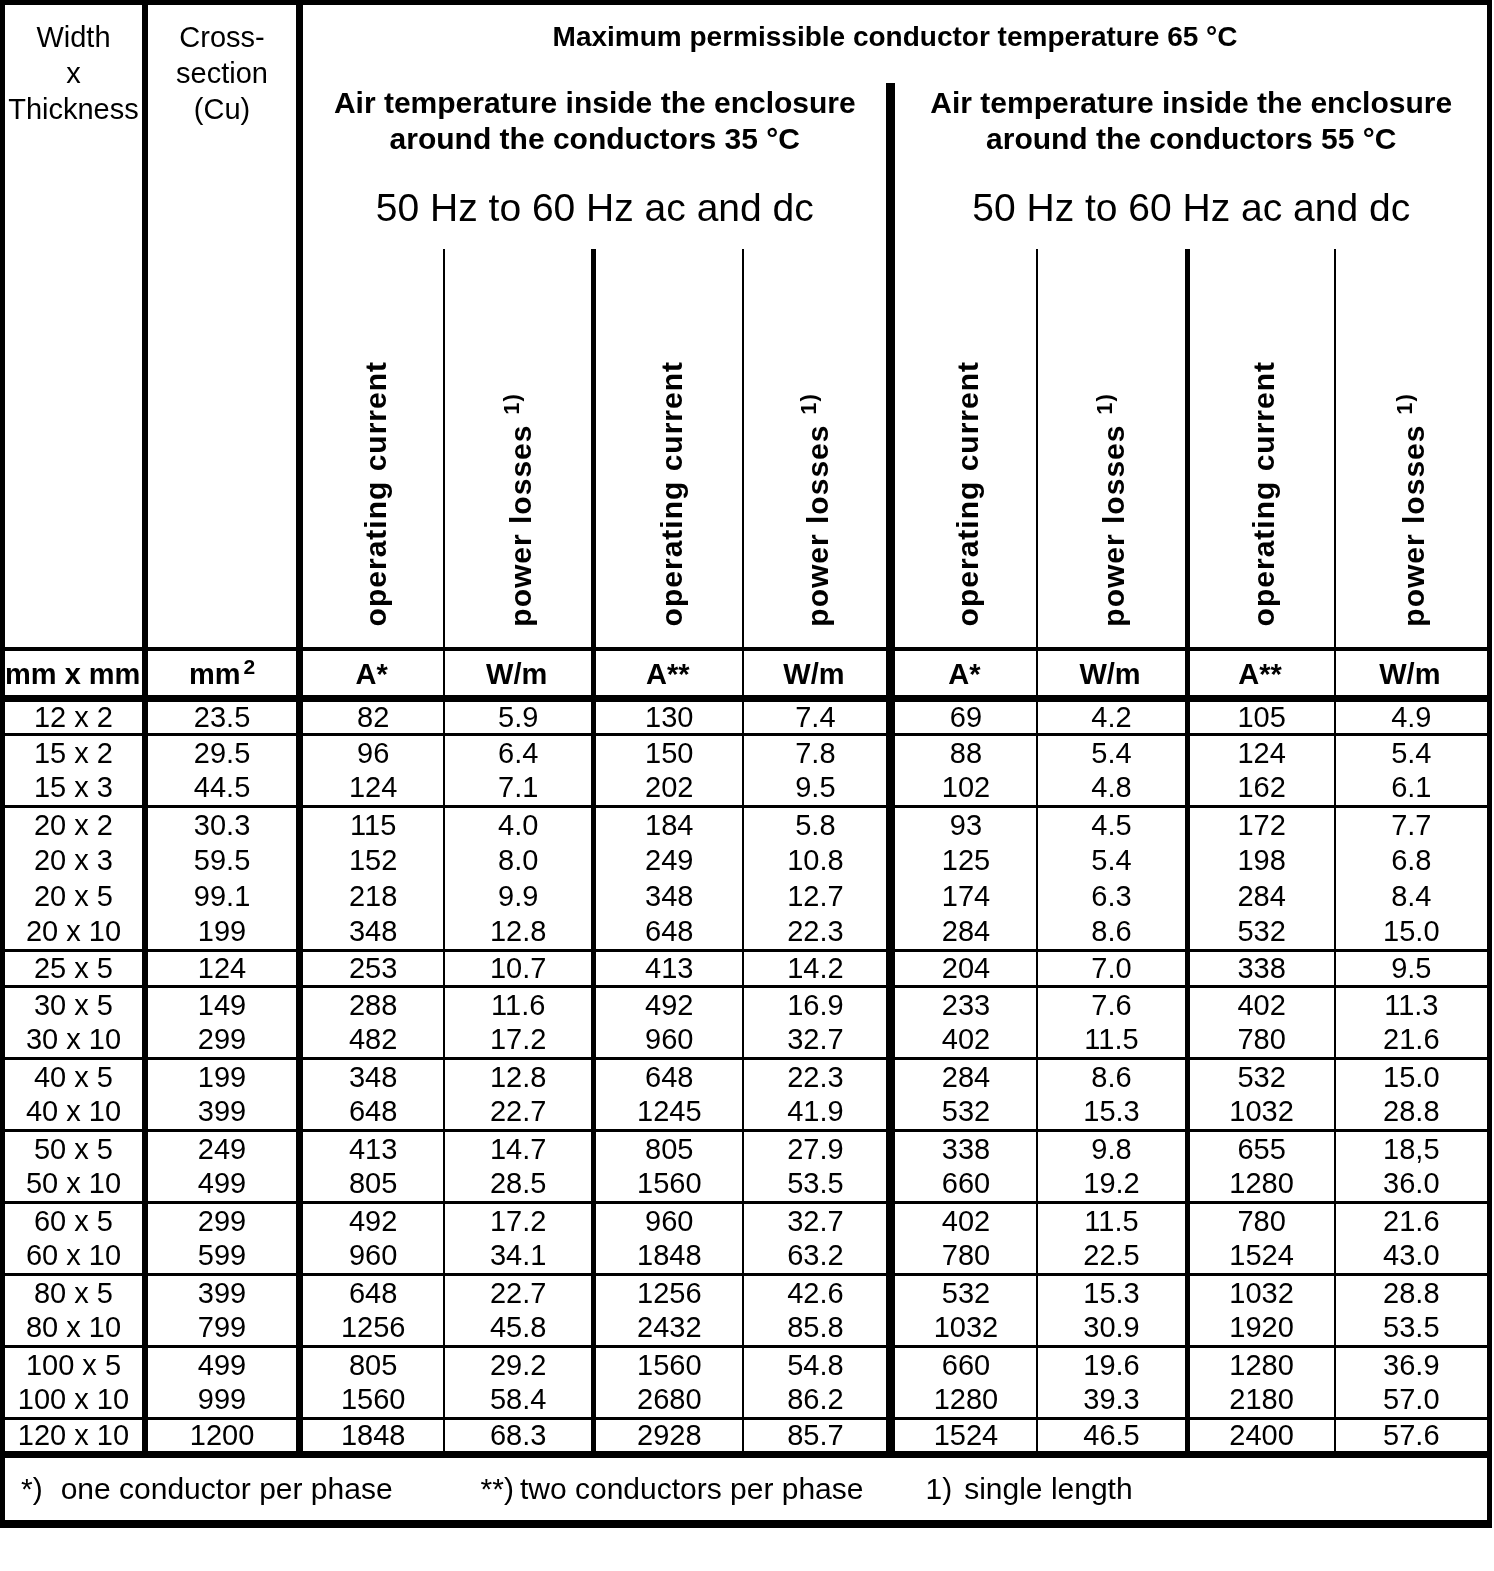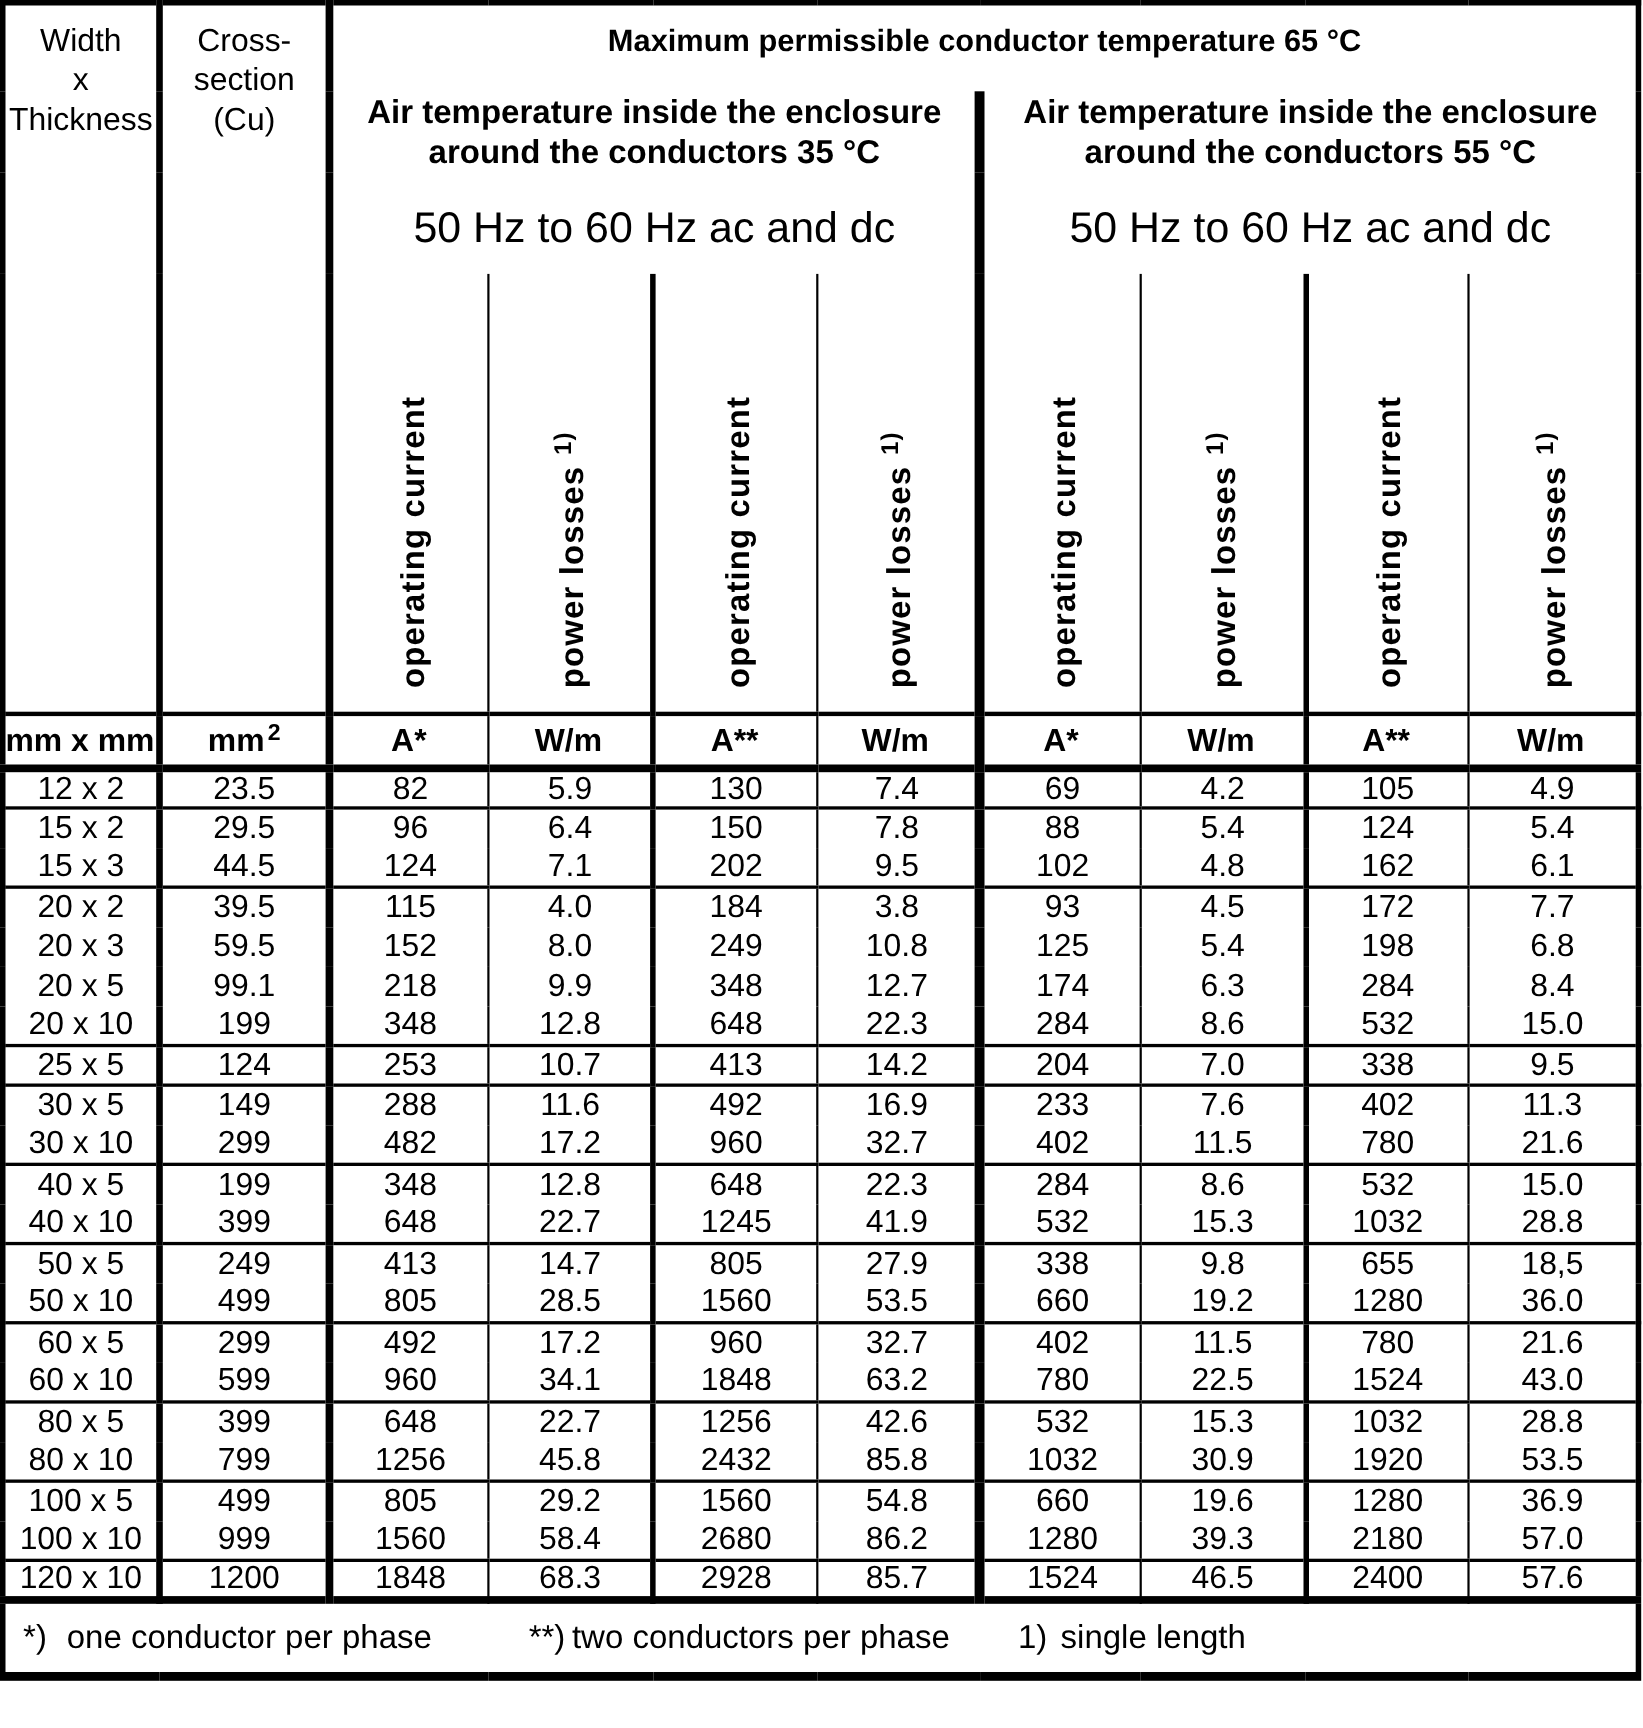--- a/index.html
+++ b/index.html
@@ -178,25 +178,25 @@
           <td class="c4">7.1</td>
           <td class="c5">202</td>
           <td class="c6">9.5</td>
           <td class="c7">102</td>
           <td class="c8">4.8</td>
           <td class="c9">162</td>
           <td class="c10">6.1</td>
         </tr>
         <tr class="grp">
           <td class="c1">20 x 2</td>
-          <td class="c2">39.5</td>
+          <td class="c2">30.3</td>
           <td class="c3">115</td>
           <td class="c4">4.0</td>
           <td class="c5">184</td>
-          <td class="c6">3.8</td>
+          <td class="c6">5.8</td>
           <td class="c7">93</td>
           <td class="c8">4.5</td>
           <td class="c9">172</td>
           <td class="c10">7.7</td>
         </tr>
         <tr>
           <td class="c1">20 x 3</td>
           <td class="c2">59.5</td>
           <td class="c3">152</td>
           <td class="c4">8.0</td>

